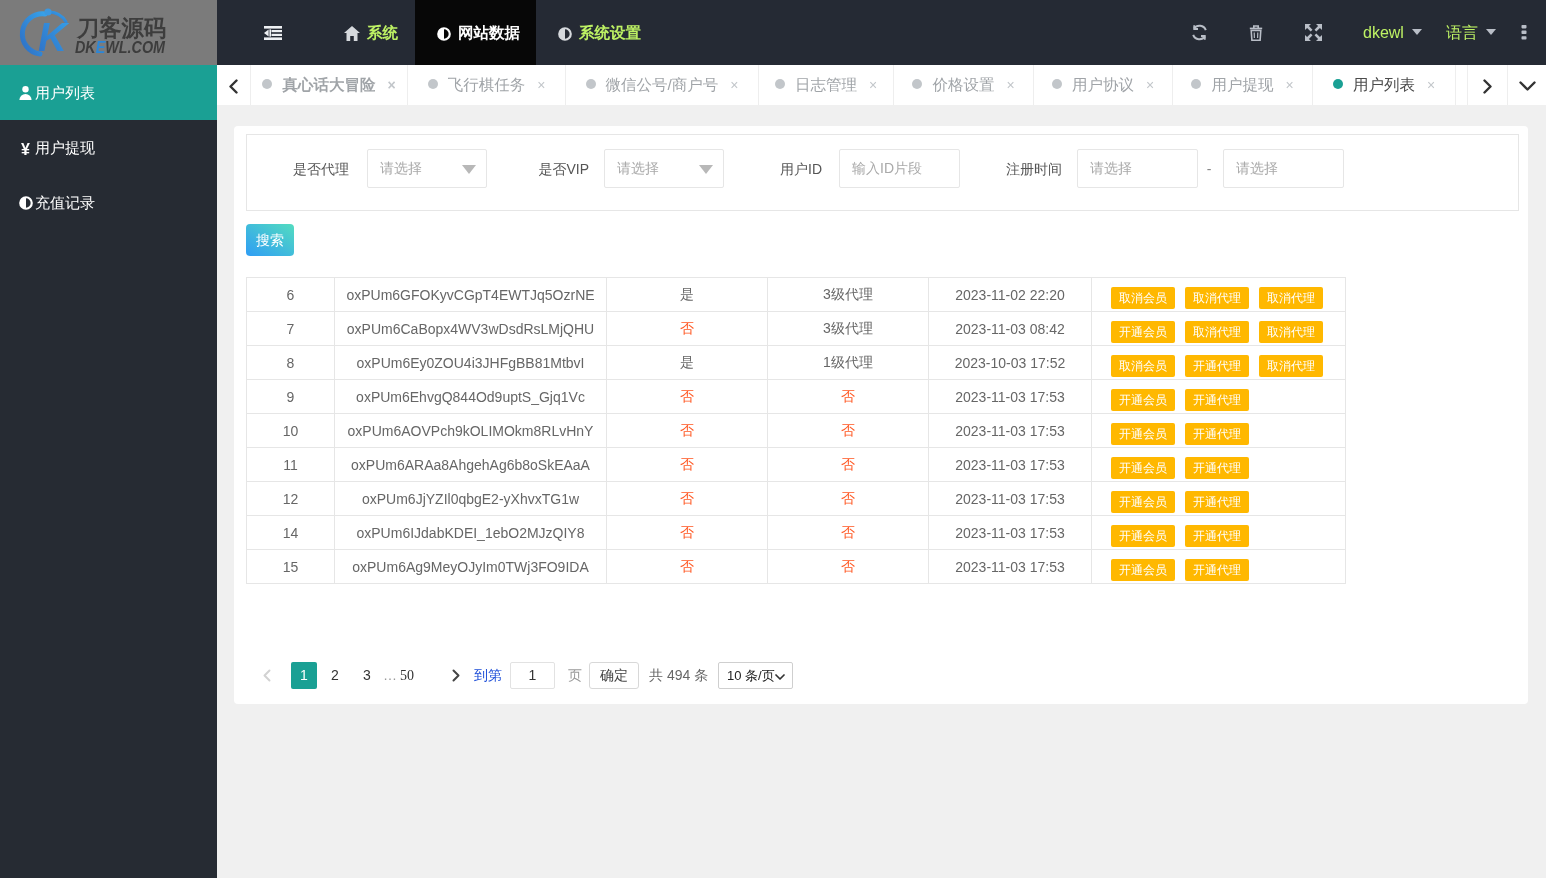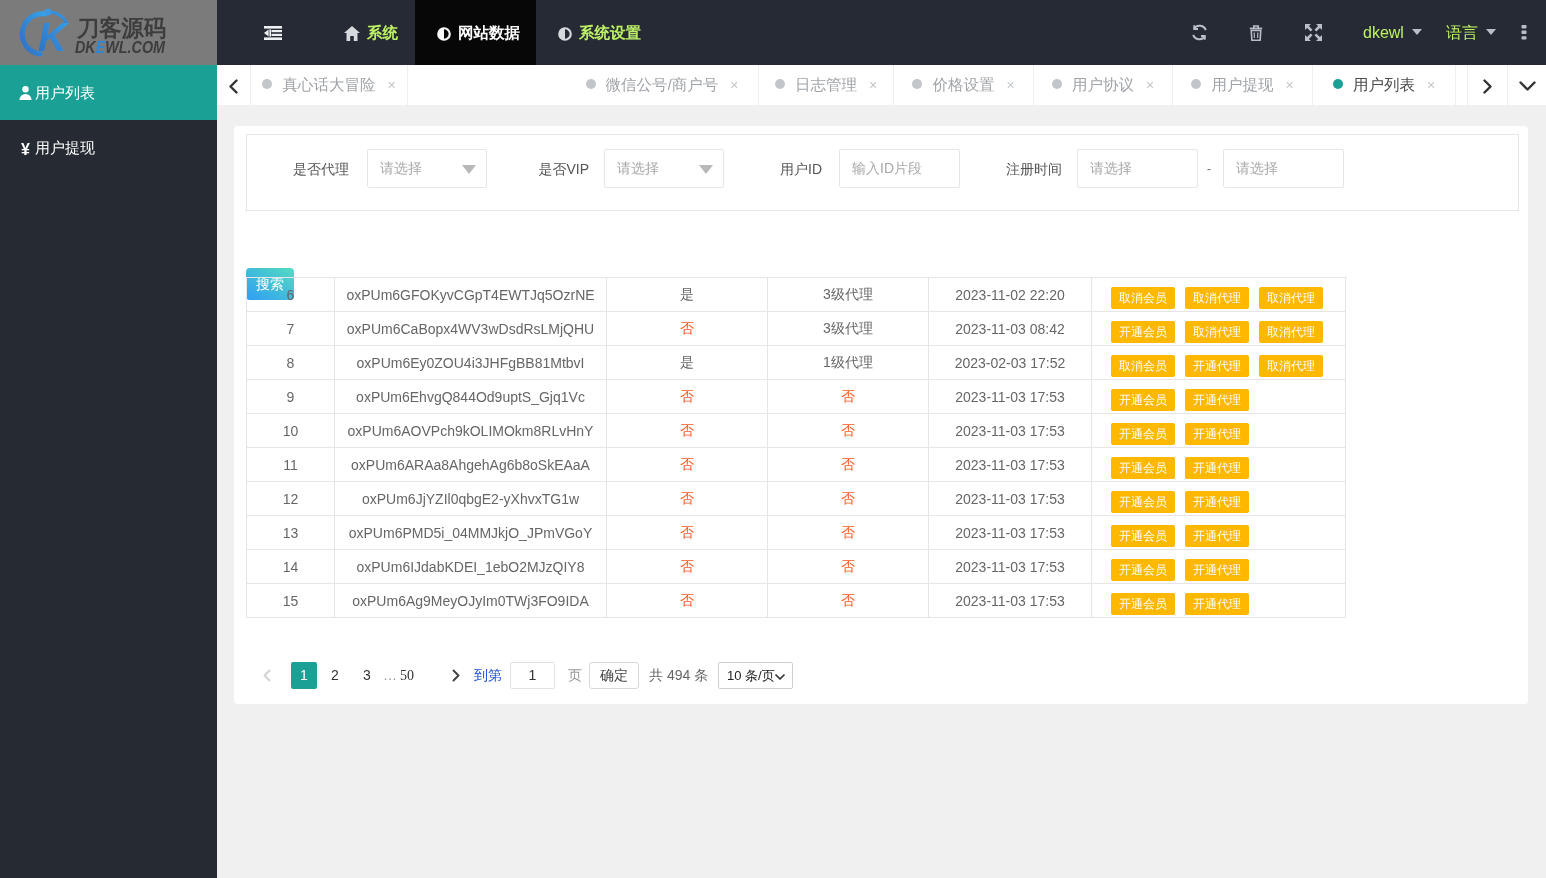--- a/index.html
+++ b/index.html
@@ -27,21 +27,21 @@
 .tab .x{color:#c2c6ca;font-size:14px;margin-left:12px;}
 .tab-on{color:#4b4b4b;}
 .tab-on .dot{background:#1aa094;}
 .chev{stroke:#333;stroke-width:2.4;fill:none;stroke-linecap:round;stroke-linejoin:round;}
 
 .card{position:absolute;left:234px;top:126px;width:1294px;height:578px;background:#fff;border-radius:4px;}
 .filter{position:absolute;left:12px;top:8px;width:1273px;height:77px;border:1px solid #e6e6e6;}
 .flabel{position:absolute;top:0;height:68px;line-height:68px;color:#555;font-size:14px;}
 .fbox{position:absolute;top:14px;height:39px;border:1px solid #e6e6e6;border-radius:2px;background:#fff;line-height:37px;padding-left:12px;color:#a9a9a9;font-size:14px;}
 .fbox .car{position:absolute;right:10px;top:15px;width:0;height:0;border:7px solid transparent;border-top:9px solid #b8b8b8;}
-.btn-search{position:absolute;left:12px;top:98px;width:48px;height:32px;border-radius:4px;background:linear-gradient(to top right,#2f9df5,#53dcc0);color:#fff;font-size:14px;text-align:center;line-height:32px;margin-top:44px;}
+.btn-search{position:absolute;left:12px;top:98px;width:48px;height:32px;border-radius:4px;background:linear-gradient(to top right,#2f9df5,#53dcc0);color:#fff;font-size:14px;text-align:center;line-height:32px;}
 
 .tbl{position:absolute;left:12px;top:151px;width:1099px;border-collapse:collapse;table-layout:fixed;}
 .tbl th{background:#f2f2f2;color:#555;font-weight:normal;font-size:14px;height:32px;border:1px solid #e6e6e6;}
 .tbl td{color:#666;font-size:14px;height:34px;border:1px solid #e6e6e6;text-align:center;padding:0;}
 .tbl .no{color:#ff5722;}
 .btn-w{display:inline-block;position:relative;top:3px;width:64px;height:22px;line-height:22px;background:#ffb800;color:#fff;font-size:12px;border-radius:2px;text-align:center;margin-right:10px;}
 .opcell{text-align:left !important;padding-left:19px !important;}
 
 .pager{position:absolute;left:12px;top:527px;height:50px;line-height:50px;color:#333;font-size:14px;white-space:nowrap;}
 .pg{display:inline-block;vertical-align:middle;}
@@ -132,29 +132,36 @@
 </div>
 
 <div class="side">
   <div class="side-it side-on"><span class="sic">
     <svg width="13" height="14" viewBox="0 0 13 14" fill="#fff">
           <circle cx="6.5" cy="3.2" r="3.2"></circle>
           <path d="M0.4 14 a6.1 6.1 0 0 1 12.2 0 Z"></path>
         </svg>
     </span>用户列表</div>
   <div class="side-it"><span class="sic" style="font-size:16px;font-weight:bold;">¥</span>用户提现</div>
+  <div class="side-it"><span class="sic">
+    <svg width="14" height="14" viewBox="0 0 18 18">
+          <circle cx="9" cy="9" r="7.4" fill="none" stroke="#fff" stroke-width="2.8"></circle>
+          <path d="M9 1.6 A7.4 7.4 0 0 0 9 16.4 Z" fill="#fff"></path>
+        </svg>
+    </span>充值记录</div>
 </div>
 
 <div class="tabbar">
   <div class="tb-cell" style="left:0;width:34px;border-right:1px solid #eee;">
     <svg width="9" height="15" viewBox="0 0 9 15" style="vertical-align:middle;">
         <path d="M7.5 1.5 L1.5 7.5 L7.5 13.5" class="chev"></path>
       </svg>
   </div>
-  <div class="tab" style="left:34px;width:157px;"><span class="dot"></span>真心话大冒险<span class="x">×</span></div>
+  <div class="tab" style="left:34px;width:157px;font-weight:bold;"><span class="dot"></span>真心话大冒险<span class="x">×</span></div>
+  <div class="tab" style="left:191px;width:158px;"><span class="dot"></span>飞行棋任务<span class="x">×</span></div>
   <div class="tab" style="left:349px;width:193px;"><span class="dot"></span>微信公号/商户号<span class="x">×</span></div>
   <div class="tab" style="left:542px;width:135px;"><span class="dot"></span>日志管理<span class="x">×</span></div>
   <div class="tab" style="left:677px;width:140px;"><span class="dot"></span>价格设置<span class="x">×</span></div>
   <div class="tab" style="left:956px;width:140px;"><span class="dot"></span>用户提现<span class="x">×</span></div>
   <div class="tab" style="left:817px;width:139px;"><span class="dot"></span>用户协议<span class="x">×</span></div>
   <div class="tab tab-on" style="left:1096px;width:143px;"><span class="dot"></span>用户列表<span class="x">×</span></div>
   <div class="tb-cell" style="left:1239px;width:12px;border-right:1px solid #eee;"></div>
   <div class="tb-cell" style="left:1251px;width:40px;border-right:1px solid #eee;">
     <svg width="9" height="15" viewBox="0 0 9 15" style="vertical-align:middle;">
         <path d="M1.5 1.5 L7.5 7.5 L1.5 13.5" class="chev"></path>
@@ -205,21 +212,21 @@
           <td class="no">否</td>
           <td>3级代理</td>
           <td>2023-11-03 08:42</td>
           <td class="opcell"><span class="btn-w">开通会员</span><span class="btn-w">取消代理</span><span class="btn-w">取消代理</span></td>
         </tr>
     <tr>
           <td>8</td>
           <td>oxPUm6Ey0ZOU4i3JHFgBB81MtbvI</td>
           <td>是</td>
           <td>1级代理</td>
-          <td>2023-02-03 17:52</td>
+          <td>2023-10-03 17:52</td>
           <td class="opcell"><span class="btn-w">取消会员</span><span class="btn-w">开通代理</span><span class="btn-w">取消代理</span></td>
         </tr>
     <tr>
           <td>9</td>
           <td>oxPUm6EhvgQ844Od9uptS_Gjq1Vc</td>
           <td class="no">否</td>
           <td class="no">否</td>
           <td>2023-11-03 17:53</td>
           <td class="opcell"><span class="btn-w">开通会员</span><span class="btn-w">开通代理</span></td>
         </tr>
@@ -235,28 +242,20 @@
           <td>11</td>
           <td>oxPUm6ARAa8AhgehAg6b8oSkEAaA</td>
           <td class="no">否</td>
           <td class="no">否</td>
           <td>2023-11-03 17:53</td>
           <td class="opcell"><span class="btn-w">开通会员</span><span class="btn-w">开通代理</span></td>
         </tr>
     <tr>
           <td>12</td>
           <td>oxPUm6JjYZIl0qbgE2-yXhvxTG1w</td>
-          <td class="no">否</td>
-          <td class="no">否</td>
-          <td>2023-11-03 17:53</td>
-          <td class="opcell"><span class="btn-w">开通会员</span><span class="btn-w">开通代理</span></td>
-        </tr>
-    <tr>
-          <td>13</td>
-          <td>oxPUm6PMD5i_04MMJkjO_JPmVGoY</td>
           <td class="no">否</td>
           <td class="no">否</td>
           <td>2023-11-03 17:53</td>
           <td class="opcell"><span class="btn-w">开通会员</span><span class="btn-w">开通代理</span></td>
         </tr>
     <tr>
           <td>14</td>
           <td>oxPUm6IJdabKDEI_1ebO2MJzQIY8</td>
           <td class="no">否</td>
           <td class="no">否</td>

